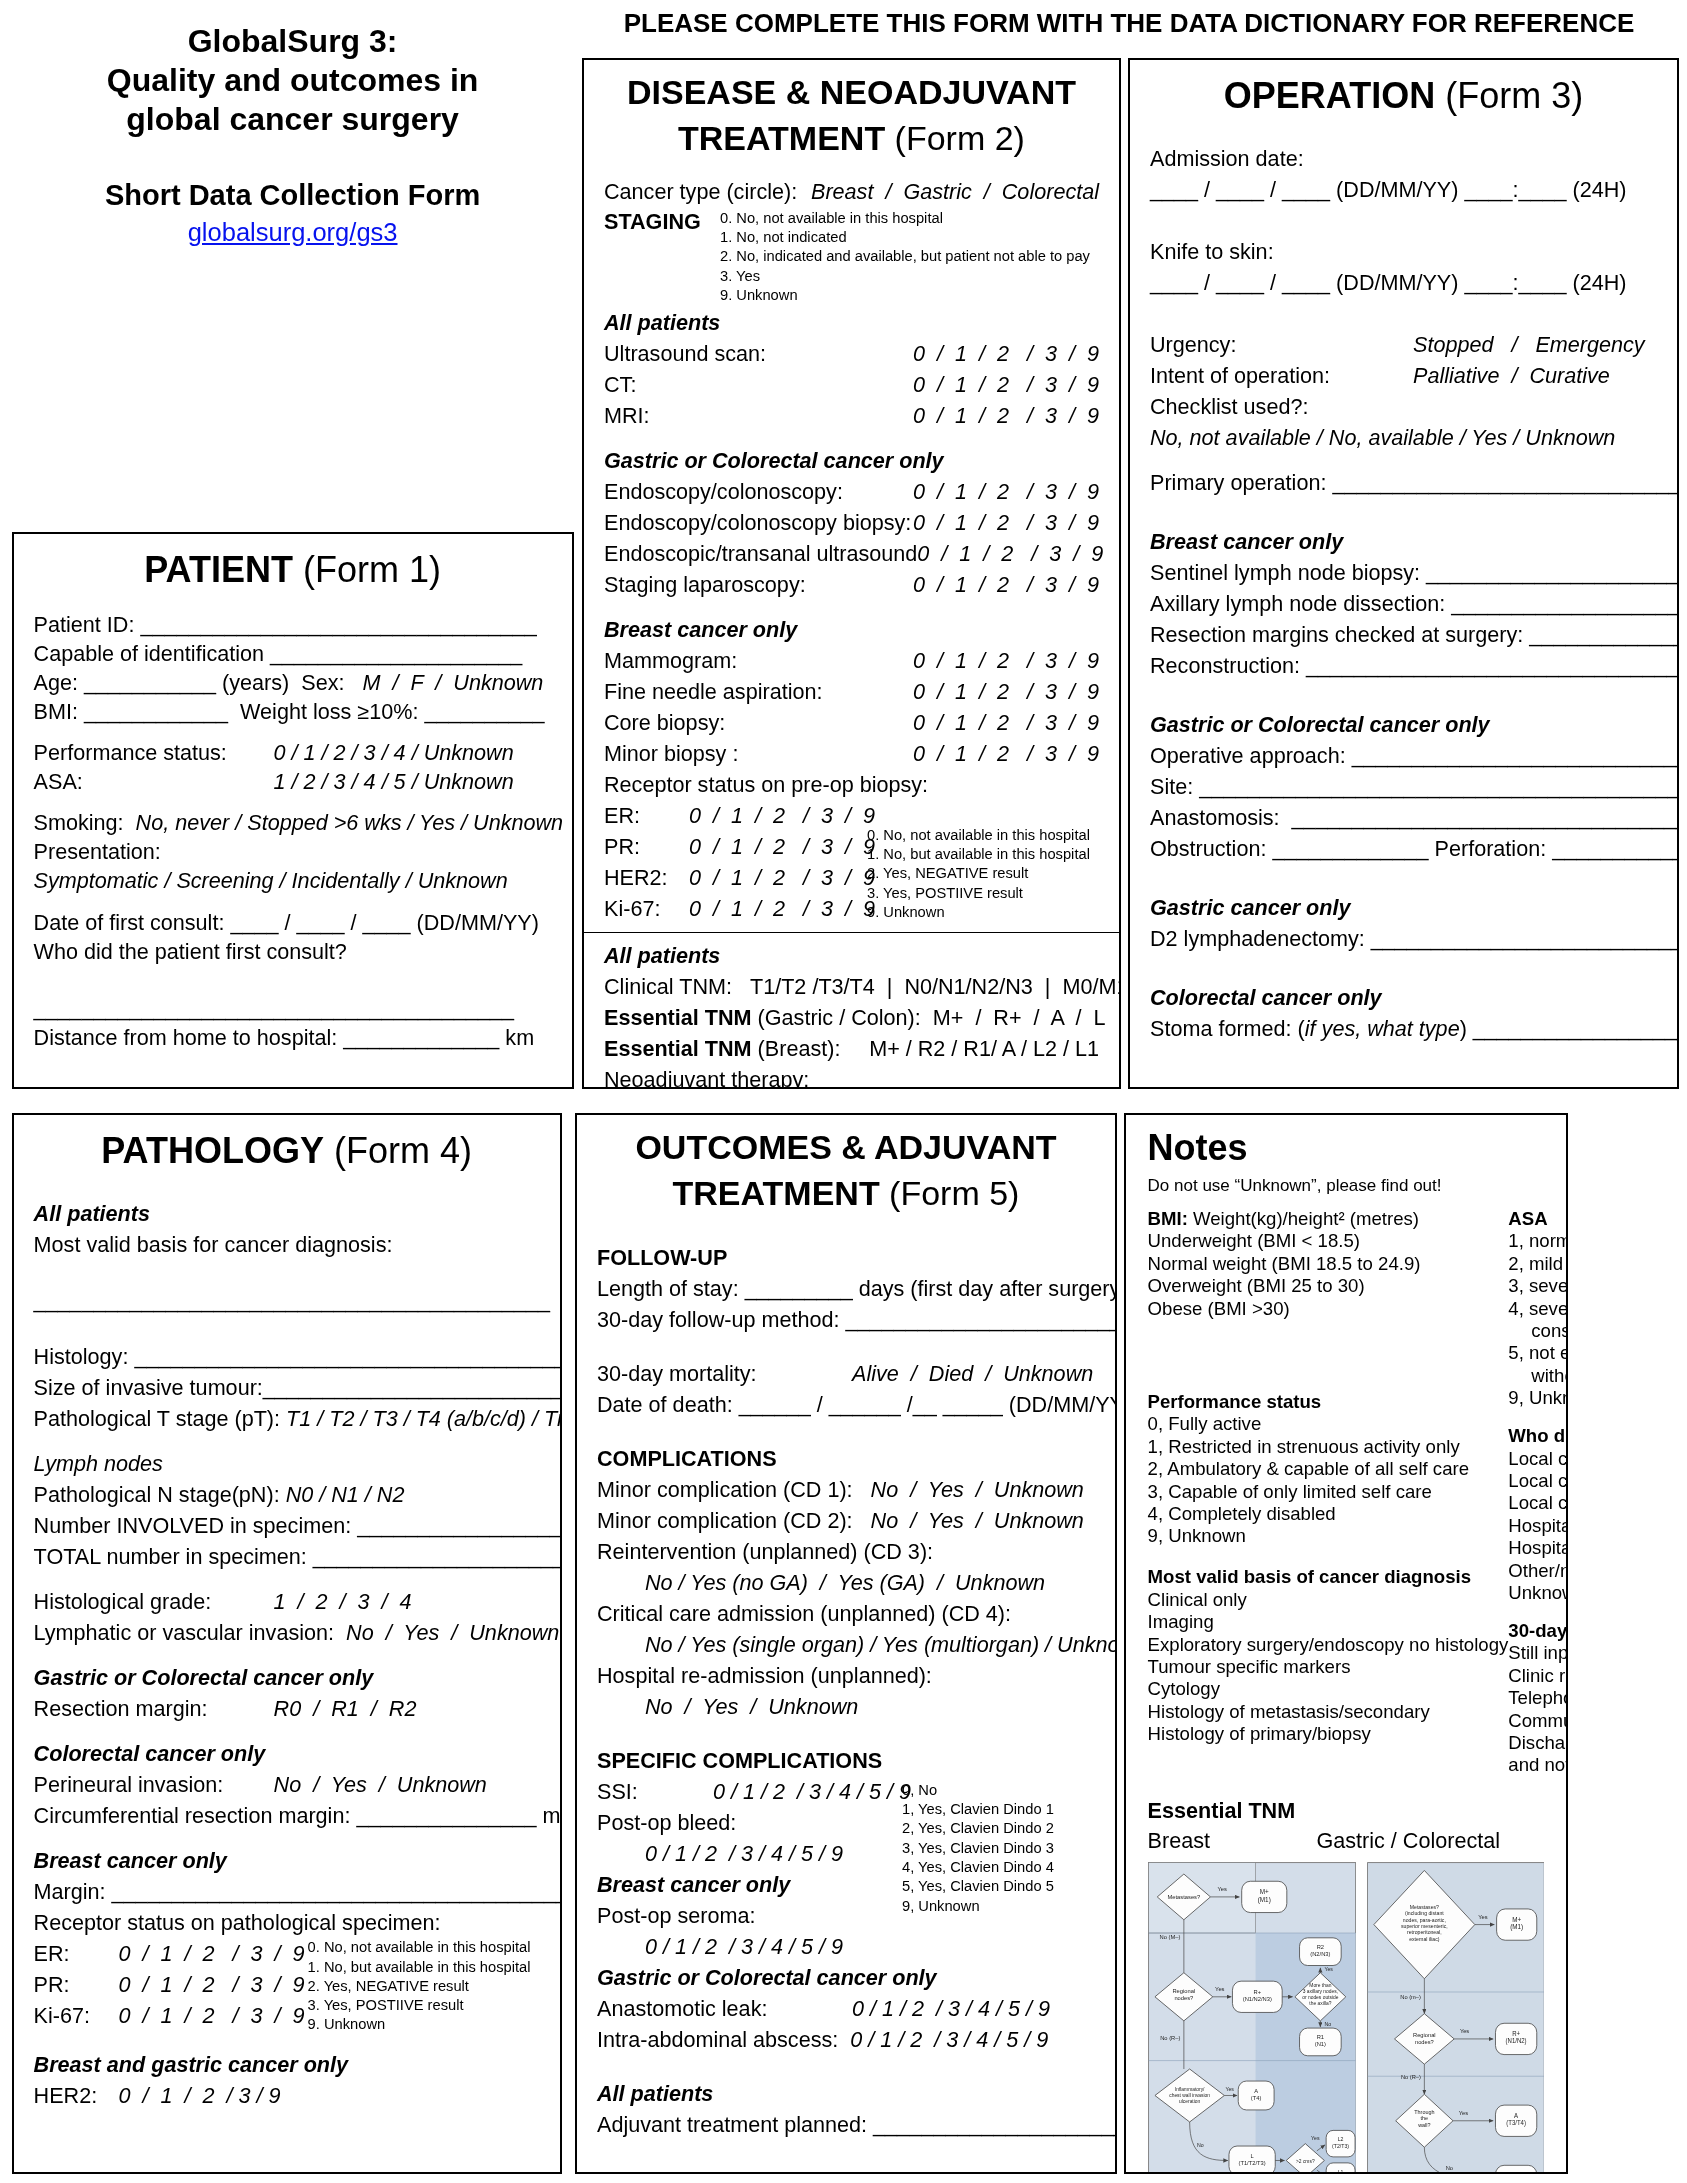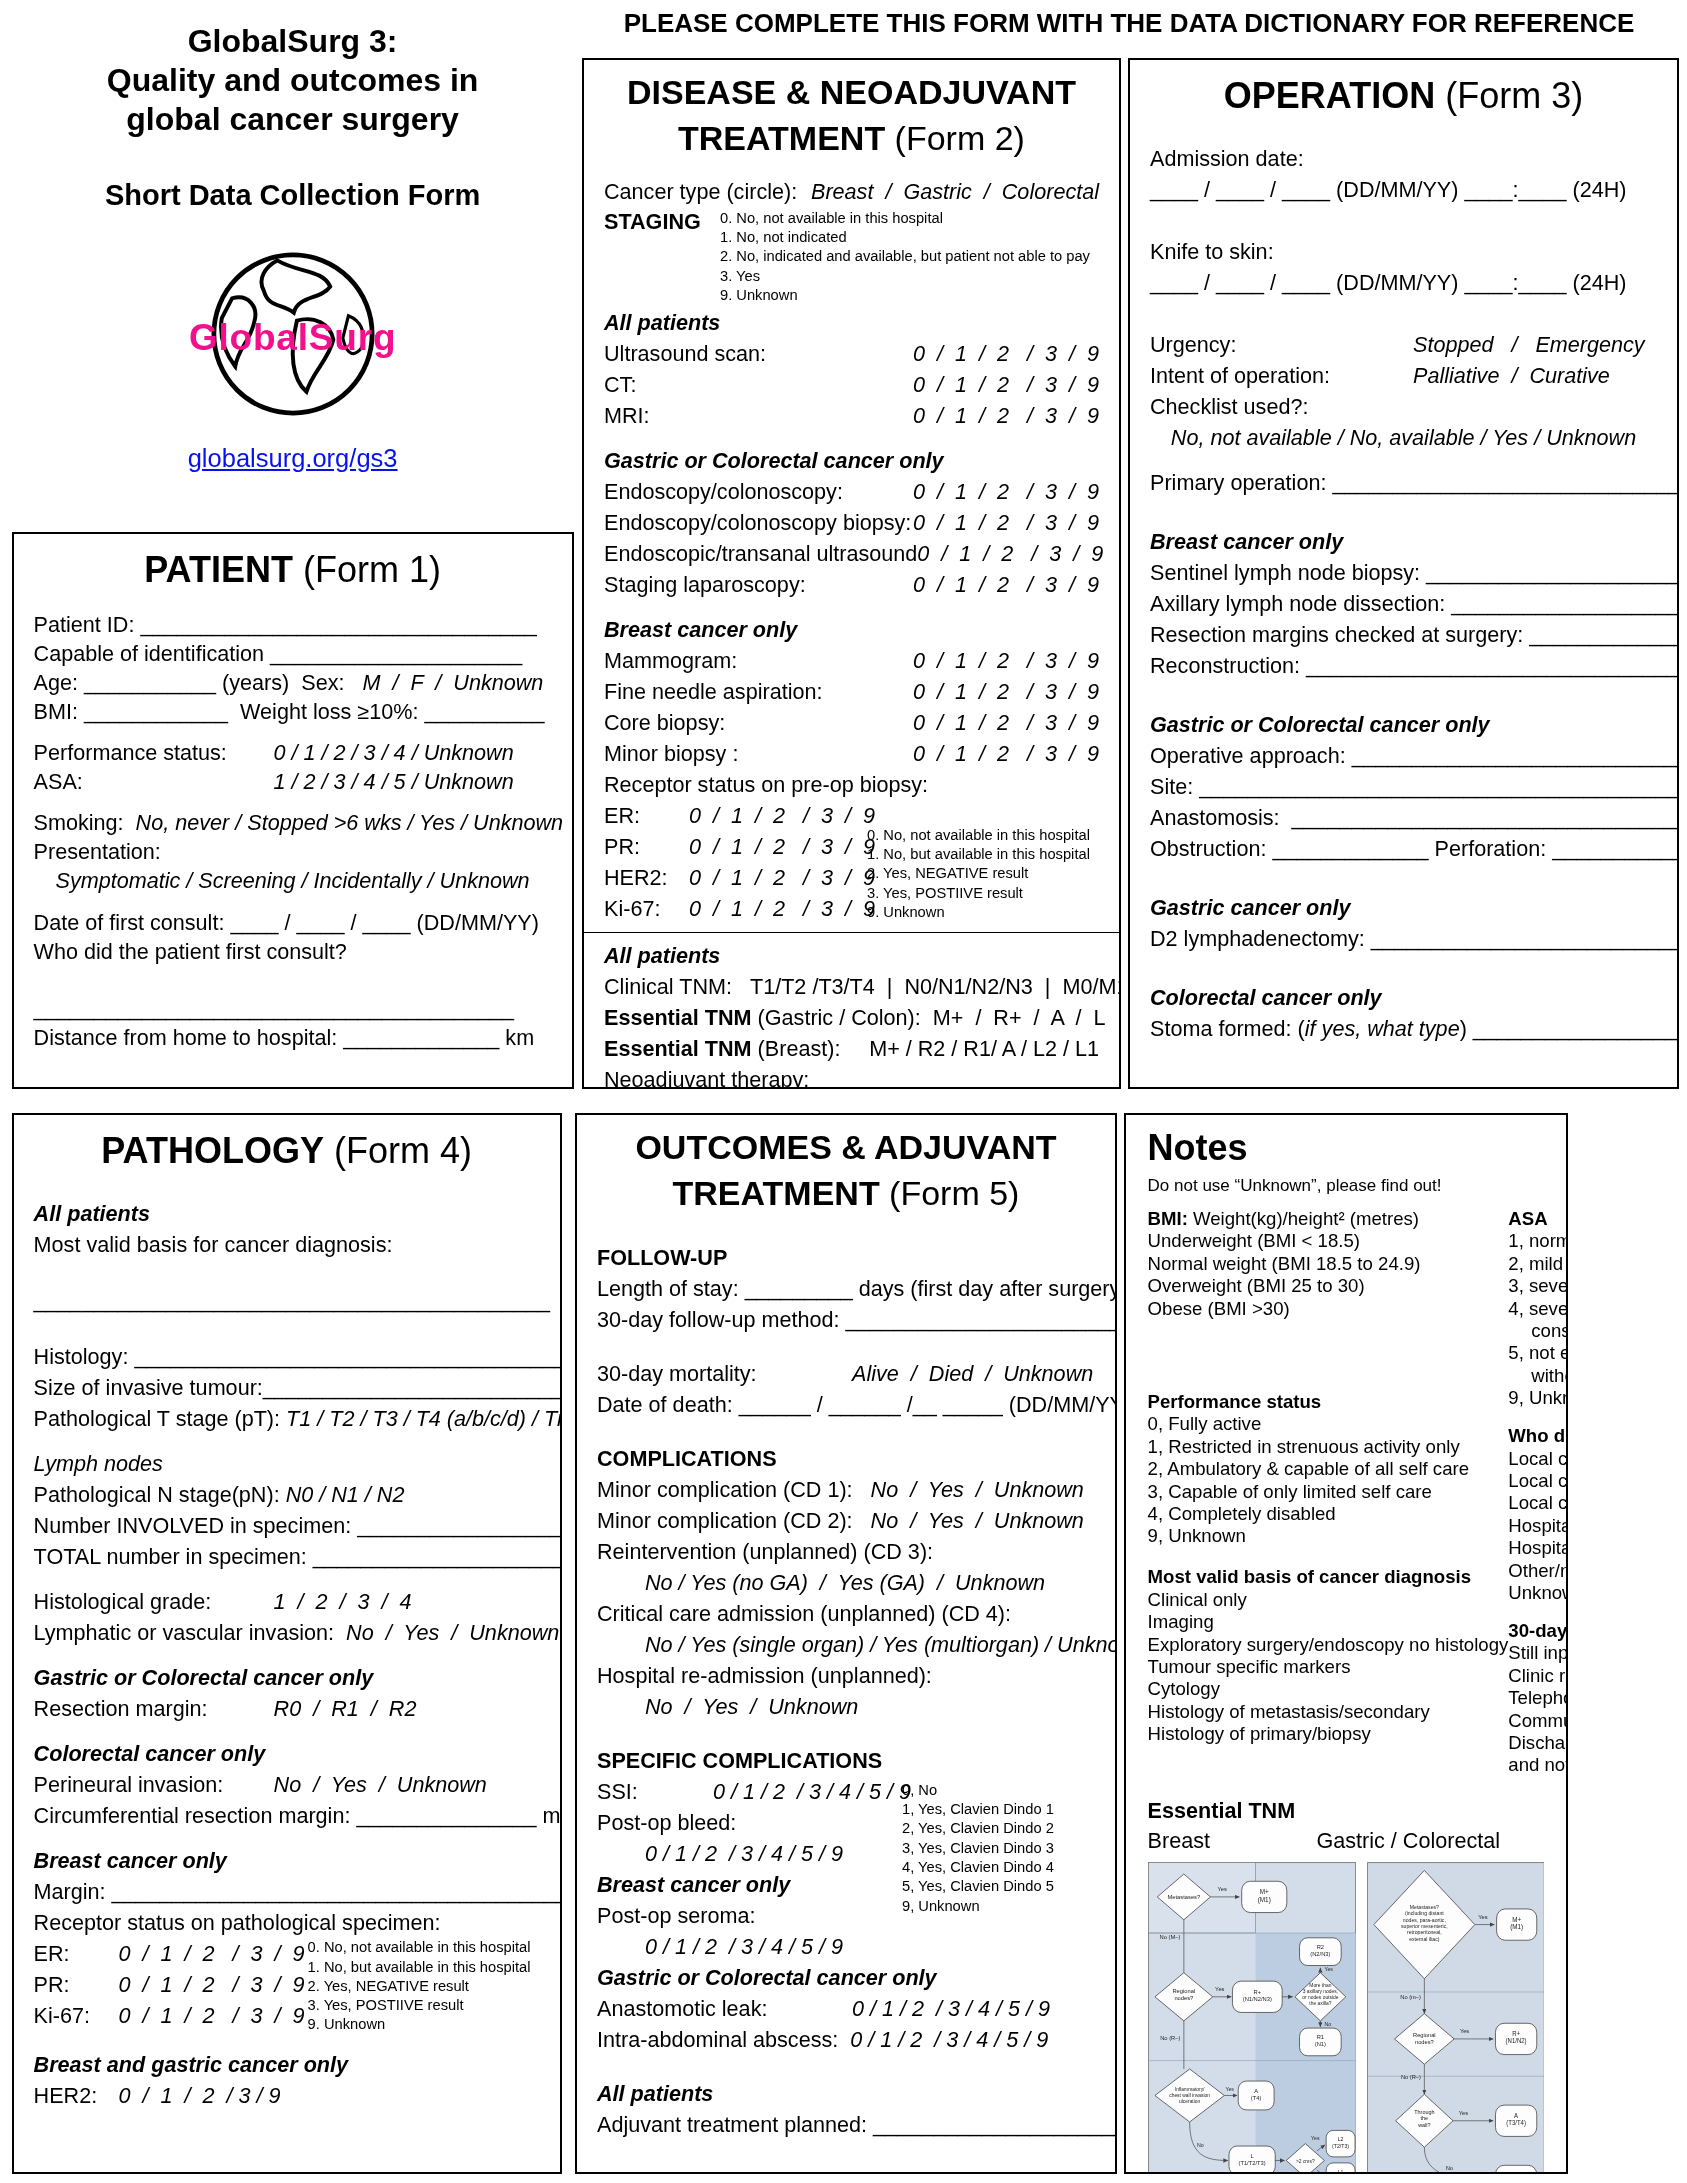--- a/index.html
+++ b/index.html
@@ -8,21 +8,21 @@
   .box{position:absolute;border:2.3px solid #000;background:#fff;box-sizing:border-box;overflow:hidden;}
   .flines{padding:0 20px;}
   .btitle{text-align:center;font-size:36px;line-height:43px;margin:14px 7.7px 18.6px;}
   .btitle .tb{font-weight:bold;}
   .btitle2{text-align:center;font-size:34px;line-height:42px;margin:10.8px 7.7px 4.6px;font-weight:bold;}
   .btitle2r{text-align:center;font-size:34px;line-height:42px;margin:0 7.7px 17px;font-weight:bold;}
   .btitle2r .tr{font-weight:normal;}
   .line{display:flex;align-items:baseline;font-size:21.6px;line-height:31px;}
   .tight .line{line-height:29px;}
   .line span{white-space:pre;}
-  .center{justify-content:center;}
+  .center{justify-content:flex-start;}
   .ind{padding-left:48px;}
   .ind2{padding-left:23px;}
   .b{font-weight:bold;}
   .i{font-style:italic;}
   .bi{font-weight:bold;font-style:italic;}
   .hrule{border-top:1.5px solid #000;margin:7.7px -20px;}
   .cols{display:flex;align-items:flex-start;margin:1.5px 0;}
   .clabel{font-size:21.6px;font-weight:bold;flex:0 0 116px;line-height:26px;}
   .smalls{flex:1 1 auto;}
   .sline{font-size:14.7px;line-height:19.3px;white-space:pre;}
@@ -58,30 +58,20 @@
 
 <div id="page">
 
   <div id="topnote" style="left:576px;top:7.7px;width:1106px;">PLEASE COMPLETE THIS FORM WITH THE DATA DICTIONARY FOR REFERENCE</div>
 
   <div id="masthead" style="left:11.6px;top:21.6px;width:562px;">
     <div class="mtitle">GlobalSurg 3:</div>
     <div class="mtitle">Quality and outcomes in</div>
     <div class="mtitle">global cancer surgery</div>
     <div class="msub">Short Data Collection Form</div>
-    <div class="logowrap">
-      <svg width="182" height="182" viewBox="0 0 230 230" style="display:block;margin:0 auto;">
-        <circle cx="115" cy="115" r="100" fill="#ffffff" stroke="#000" stroke-width="6"></circle>
-        <path d="M95,22 C122,38 152,33 162,55 C150,72 122,66 116,88 C100,76 84,82 78,60 C70,45 80,30 95,22 Z" fill="none" stroke="#000" stroke-width="5"></path>
-        <path d="M38,70 C58,64 72,80 66,100 C60,126 46,132 42,156 C30,140 21,120 25,95 Z" fill="none" stroke="#000" stroke-width="5"></path>
-        <path d="M120,98 C142,92 162,102 166,122 C160,148 140,162 132,188 C114,172 110,140 120,98 Z" fill="none" stroke="#000" stroke-width="5"></path>
-        <path d="M185,92 C200,98 208,112 202,132 C192,146 182,140 178,120 Z" fill="none" stroke="#000" stroke-width="4"></path>
-      </svg>
-      <div class="logoword" style="color:#f40f8c;">GlobalSurg</div>
-    </div>
     <a class="mlink">globalsurg.org/gs3</a>
   </div>
 
   <div class="box tight" style="left:11.6px;top:532px;width:562px;height:557px;">
     <div class="btitle"><span class="tb">PATIENT</span><span> (Form 1)</span></div>
     <div class="flines">
         <div class="line">
           <span>Patient ID: _________________________________</span>
         </div>
         <div class="line">

